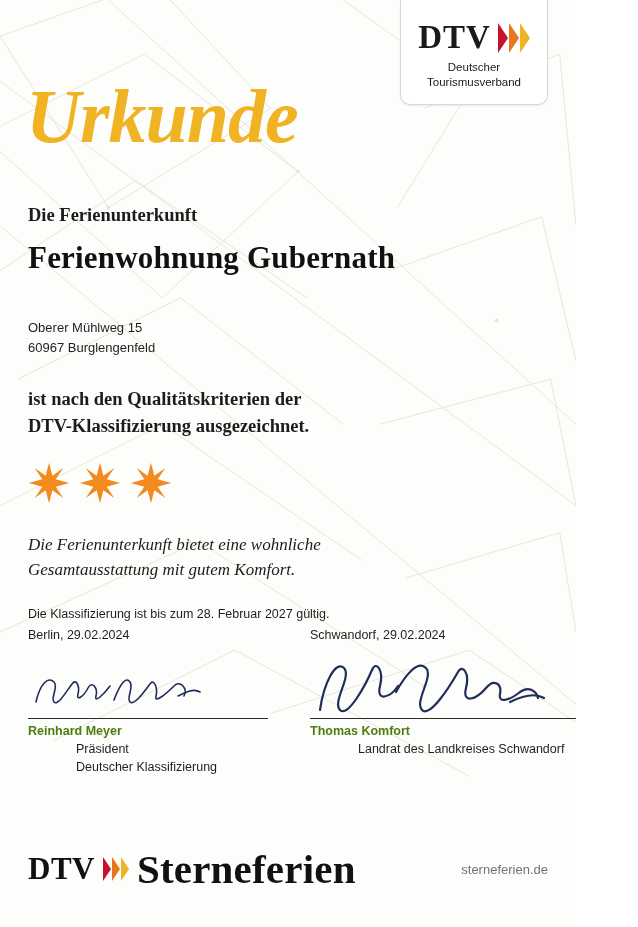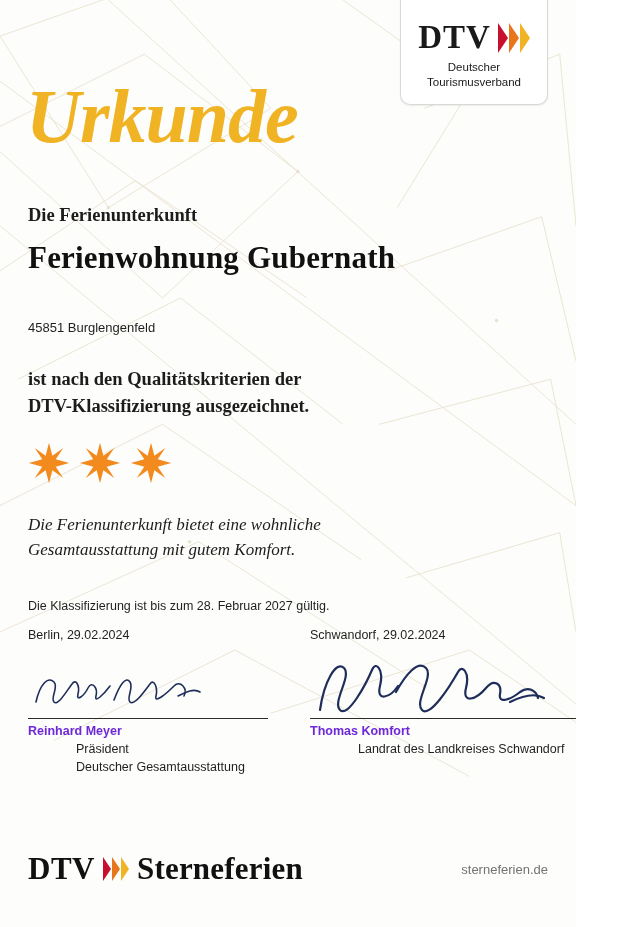--- a/index.html
+++ b/index.html
@@ -140,21 +140,21 @@
   .star {
     width: 42px;
     height: 42px;
   }
   .desc {
     font-family: "Liberation Serif", serif;
     font-style: italic;
     font-size: 17px;
     line-height: 1.5;
     color: #1c1c1c;
-    margin: 0 0 36px 0;
+    margin: 0 0 24px 0;
     max-width: 430px;
   }
   .validity {
     font-family: "Liberation Sans", sans-serif;
     font-size: 12.5px;
     color: #1f1f1f;
     margin: 0 0 36px 0;
   }
   
   .sign-area {
@@ -182,21 +182,21 @@
   }
   .sign-line {
     border-bottom: 1px solid #2b2b2b;
     width: 100%;
     margin-bottom: 5px;
   }
   .sign-name {
     font-family: "Liberation Sans", sans-serif;
     font-size: 12.5px;
     font-weight: bold;
-    color: #6d28d9;
+    color: #4d7c0f;
     margin-bottom: 2px;
   }
   .sign-role {
     font-family: "Liberation Sans", sans-serif;
     font-size: 12.5px;
     color: #1f1f1f;
     line-height: 1.45;
     margin-left: 48px;
   }
   
@@ -230,21 +230,21 @@
     align-items: center;
   }
   .footer-chevs .chev {
     border-top-width: 12px;
     border-bottom-width: 12px;
     border-left-width: 8px;
   }
   .footer-word {
     font-family: "Liberation Serif", serif;
     font-weight: bold;
-    font-size: 31px;
+    font-size: 41px;
     color: #111;
     letter-spacing: 0.2px;
   }
   .footer-url {
     font-family: Liberation Sans, sans-serif;
     font-size: 13px;
     color: #737373;
   }
 </style>
 </head>
@@ -295,21 +295,22 @@
     </div>
   </div>
 
   <div class="title">Urkunde</div>
 
   <div class="body-block">
     <p class="lead">Die Ferienunterkunft</p>
     <p class="estate-name">Ferienwohnung Gubernath</p>
 
     <div class="address">
-      <div>45851 Burglengenfeld</div>
+      <div>Oberer Mühlweg 15</div>
+      <div>60967 Burglengenfeld</div>
     </div>
 
     <div class="criteria">
       <div>ist nach den Qualitätskriterien der</div>
       <div>DTV-Klassifizierung ausgezeichnet.</div>
     </div>
 
     <div class="stars">
       <svg class="star" viewBox="0 0 100 100">
         <path fill="#f28a1e" d="M50 2 L58 33 L84 14 L66 41 L98 50 L66 59 L84 86 L58 67 L50 98 L42 67 L16 86 L34 59 L2 50 L34 41 L16 14 L42 33 Z"></path>
@@ -339,21 +340,21 @@
           <g fill="none" stroke="#1f2d5a" stroke-width="1.6" stroke-linecap="round">
             <path d="M8 40 C12 22, 20 14, 26 20 C31 25, 22 36, 26 40 C30 44, 38 30, 44 22 C48 16, 52 24, 50 32 C48 40, 56 34, 60 26 C64 18, 70 26, 68 34 C66 42, 76 32, 82 24"></path>
             <path d="M86 38 C92 22, 98 14, 102 20 C106 26, 98 36, 102 40 C106 44, 116 30, 122 22 C126 16, 130 26, 128 34 C126 42, 138 32, 146 24 C152 18, 160 26, 156 34"></path>
             <path d="M150 34 C158 30, 166 26, 172 30"></path>
           </g>
         </svg>
       </div>
       <div class="sign-line"></div>
       <div class="sign-name">Reinhard Meyer</div>
       <div class="sign-role">Präsident</div>
-      <div class="sign-role">Deutscher Gesamtausstattung</div>
+      <div class="sign-role">Deutscher Klassifizierung</div>
     </div>
 
     <div class="sign-col right">
       <div class="sign-place">Schwandorf, 29.02.2024</div>
       <div class="sign-img">
         <svg width="250" height="60" viewBox="0 0 250 60">
           <g fill="none" stroke="#1f2d5a" stroke-width="2.2" stroke-linecap="round">
             <path d="M10 48 C14 20, 26 -2, 34 6 C42 14, 22 40, 30 48 C38 56, 56 22, 62 8 C66 -2, 74 8, 70 24 C66 40, 80 36, 88 24"></path>
             <path d="M86 30 C96 12, 108 -2, 116 6 C124 14, 104 40, 112 48 C120 56, 140 24, 148 10 C152 2, 160 10, 156 26 C152 42, 166 38, 176 26 C184 16, 192 22, 190 32 C188 42, 200 38, 210 30 C218 24, 226 28, 228 36"></path>
             <path d="M200 40 C212 34, 224 30, 234 36"></path>

